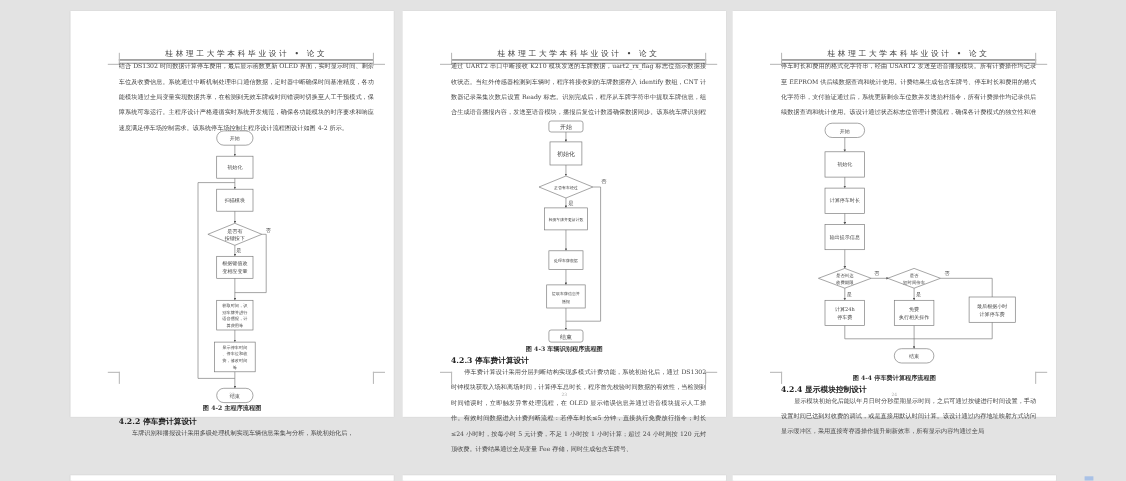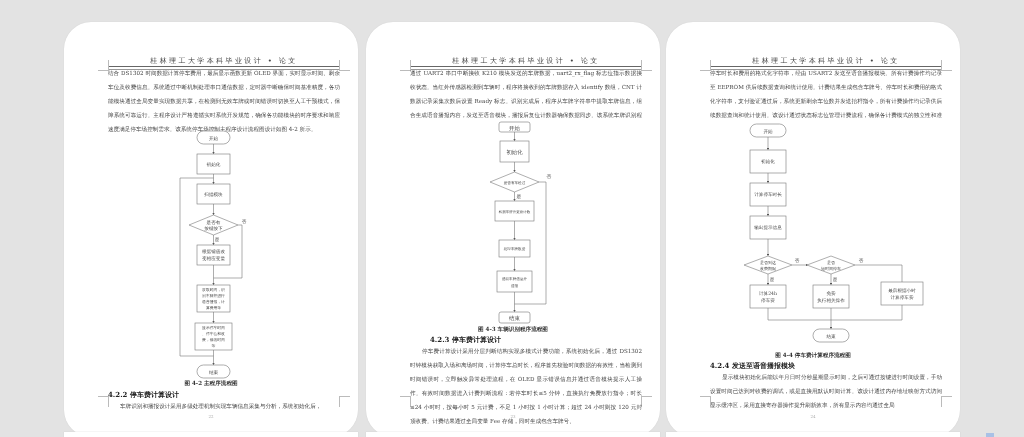--- a/index.html
+++ b/index.html
@@ -1,18 +1,18 @@
 <!DOCTYPE html>
 <html><head>
 <meta charset="utf-8">
 <style>
   html,body{margin:0;padding:0;}
   body{width:1024px;height:437px;background:#e3e3e3;position:relative;overflow:hidden;font-family:"DejaVu Serif","Liberation Serif",serif;color:#333;}
   .page{position:absolute;background:#fff;box-shadow:0 0 1px #c8c8c8;}
-  .page.top{top:22px;height:415px;width:294px;border-radius:27px;}
+  .page.top{top:10px;height:369px;width:294px;}
   .page.next{top:432px;height:20px;width:294px;}
   .hdr{position:absolute;left:44px;right:18px;top:34px;text-align:center;font-size:7px;letter-spacing:2.4px;color:#444;}
   .hdr-line{position:absolute;left:44px;right:18px;top:44px;border-top:1.2px solid #666;}
   .hdr-line2{position:absolute;left:44px;right:18px;top:46.5px;border-top:0.5px solid #999;}
   .crop{position:absolute;width:10px;height:10px;border-color:#bbb;border-style:solid;border-width:0;}
   .crop.tl{left:34px;top:38px;border-right-width:1px;border-bottom-width:1px;}
   .crop.tr{right:8px;top:38px;border-left-width:1px;border-bottom-width:1px;}
   .crop.bl{left:34px;bottom:30px;border-right-width:1px;border-top-width:1px;}
   .crop.br{right:8px;bottom:30px;border-left-width:1px;border-top-width:1px;}
   .body-text{position:absolute;left:44px;right:18px;font-size:5.6px;line-height:14px;color:#444;text-align:justify;}
@@ -129,21 +129,21 @@
       <text x="153" y="176">是</text>
       <text x="148.5" y="190.5" font-size="3.5">检测车牌并更新计数</text>
       <text x="148.5" y="228" font-size="3.6">处理车牌数据</text>
       <text x="148.5" y="258" font-size="3.6">提取车牌信息并</text>
       <text x="148.5" y="265" font-size="3.6">播报</text>
       <text x="148.5" y="298" font-size="5.4">结束</text>
     </g>
   </svg>
 
   <div class="caption" style="left:0;right:0;top:304px;">图 4-3 车辆识别程序流程图</div>
-  <div class="heading" style="top:313px;margin-left:20px;">4.2.3 停车费计算设计</div>
+  <div class="heading" style="top:313px;">4.2.3 停车费计算设计</div>
   <div class="body-text" style="top:322px;height:84px;overflow:hidden;text-indent:12px;">停车费计算设计采用分层判断结构实现多模式计费功能，系统初始化后，通过 DS1302 时钟模块获取入场和离场时间，计算停车总时长，程序首先校验时间数据的有效性，当检测到时间错误时，立即触发异常处理流程，在 OLED 显示错误信息并通过语音模块提示人工操作。有效时间数据进入计费判断流程：若停车时长≤5 分钟，直接执行免费放行指令；时长≤24 小时时，按每小时 5 元计费，不足 1 小时按 1 小时计算；超过 24 小时则按 120 元封顶收费。计费结果通过全局变量 Fee 存储，同时生成包含车牌号、</div>
   <div class="pnum">23</div>
 </div>
 
 <div class="page top" style="left:666px;">
   <div class="hdr">桂林理工大学本科毕业设计 • 论文</div>
   <div class="hdr-line"></div>
   <div class="hdr-line2"></div>
   <div class="crop tl"></div>
   <div class="crop tr"></div>
@@ -196,21 +196,21 @@
       <text x="102" y="280">停车费</text>
       <text x="165" y="273">免费</text>
       <text x="165" y="280">执行相关操作</text>
       <text x="236" y="270">最后根据小时</text>
       <text x="236" y="277">计算停车费</text>
       <text x="165" y="315.5">结束</text>
     </g>
   </svg>
 
   <div class="caption" style="left:0;right:0;top:330px;">图 4-4 停车费计算程序流程图</div>
-  <div class="heading" style="top:339px;">4.2.4 发送至语音播报模块</div>
+  <div class="heading" style="top:339px;">4.2.4 显示模块控制设计</div>
   <div class="body-text" style="top:348px;height:42px;overflow:hidden;text-indent:12px;">显示模块初始化后能以年月日时分秒星期显示时间，之后可通过按键进行时间设置，手动设置时间已达到对收费的调试，或是直接用默认时间计算。该设计通过内存地址映射方式访问显示缓冲区，采用直接寄存器操作提升刷新效率，所有显示内容均通过全局</div>
   <div class="pnum">24</div>
 </div>
 
 <div class="page next" style="left:64px;"></div>
 <div class="page next" style="left:366px;"></div>
 <div class="page next" style="left:666px;"></div>
 <div class="scroll-marker"></div>
 
 </body></html>

